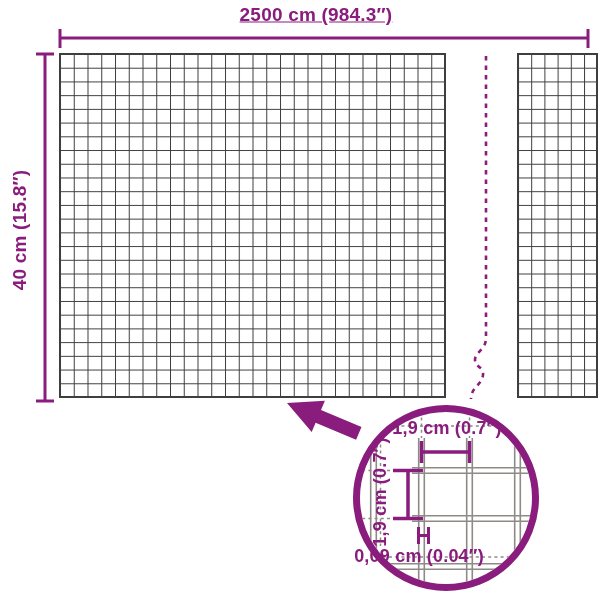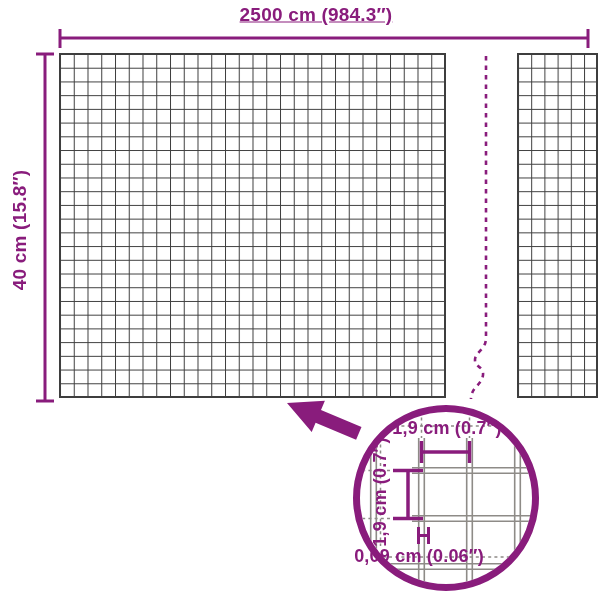--- a/index.html
+++ b/index.html
@@ -104,13 +104,13 @@
 </svg>
 
 <div class="lbl" style="left:316px;top:14px;text-decoration:underline;">2500 cm (984.3″)</div>
 
 <div class="lbl vert" style="left:19px;top:230px;">40 cm (15.8″)</div>
 
 <div class="lbl small" style="left:447px;top:428px;">1,9 cm (0.7″)</div>
 
 <div class="lbl small vert" style="left:380px;top:492px;">1,9 cm (0.7″)</div>
 
-<div class="lbl small" style="left:419px;top:556px;">0,09 cm (0.06″)</div>
+<div class="lbl small" style="left:419px;top:556px;">0,09 cm (0.04″)</div>
 
 </body></html>

